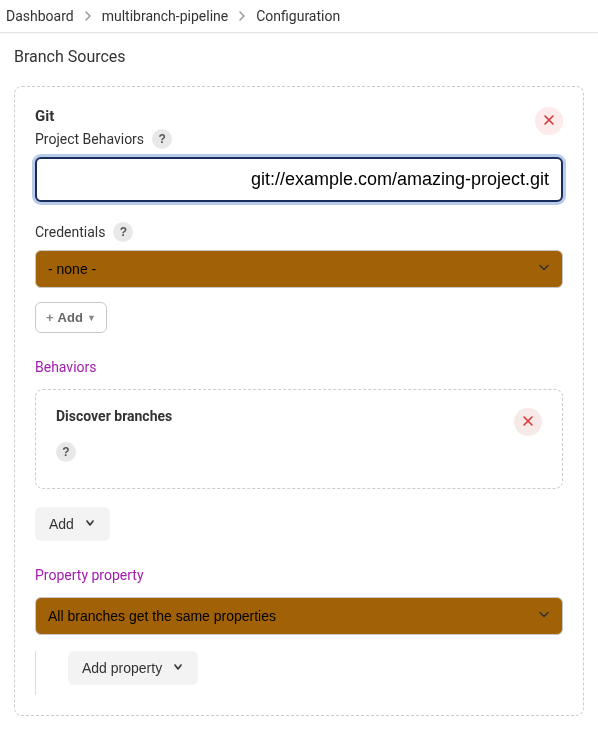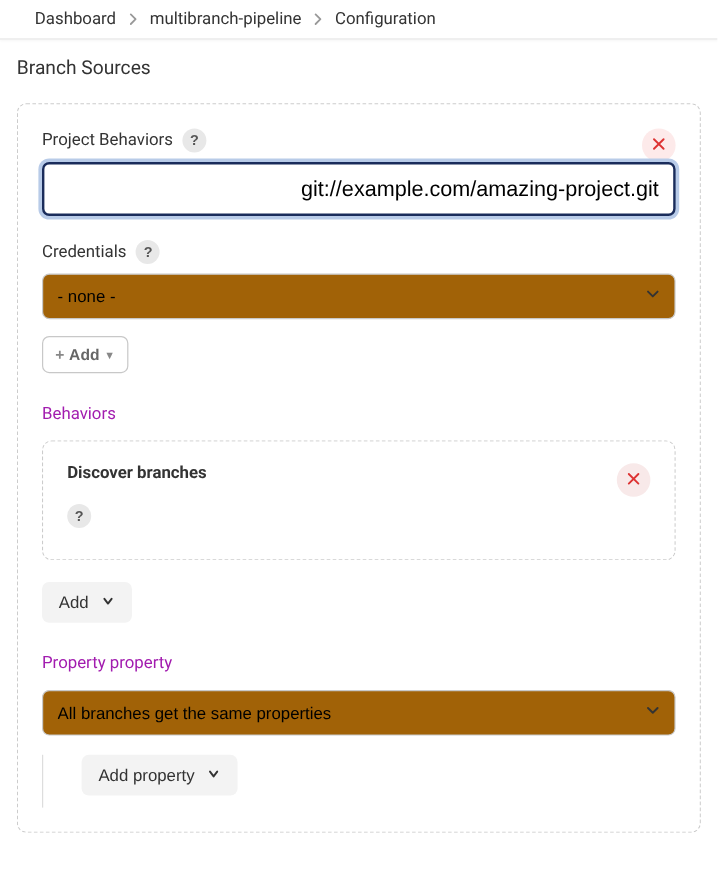--- a/index.html
+++ b/index.html
@@ -6,21 +6,21 @@
     body {
       font-family: -apple-system, BlinkMacSystemFont, "Segoe UI", Roboto, sans-serif;
       font-size: 14px;
       color: #333;
       background: #fff;
       width: 598px;
     }
     .breadcrumb {
       display: flex;
       align-items: center;
-      padding: 8px 29px;
+      padding: 8px 6px;
       gap: 8px;
       border-bottom: 1px solid #e5e5e5;
       box-shadow: 0 1px 2px rgba(0,0,0,0.04);
     }
     .breadcrumb-item {
       color: #333;
       text-decoration: none;
       cursor: pointer;
     }
     .breadcrumb-chevron {
@@ -185,20 +185,21 @@
   </span>
   <a class="breadcrumb-item">Configuration</a>
 </div>
 
 <div class="page-content">
   <div class="section-title">Branch Sources</div>
 
   <div class="dashed-panel">
     <div class="panel-header">
       <div>
+        <div class="panel-title">Git</div>
         <div class="field-label-row">
           <span class="field-label">Project Behaviors</span>
           <button class="help-btn">?</button>
         </div>
       </div>
       <button class="remove-btn">
         <span>
           <svg width="12" height="12" viewBox="0 0 12 12">
               <path d="M2 2 L10 10 M10 2 L2 10" stroke="#d33" stroke-width="1.6" stroke-linecap="round"></path>
             </svg>

